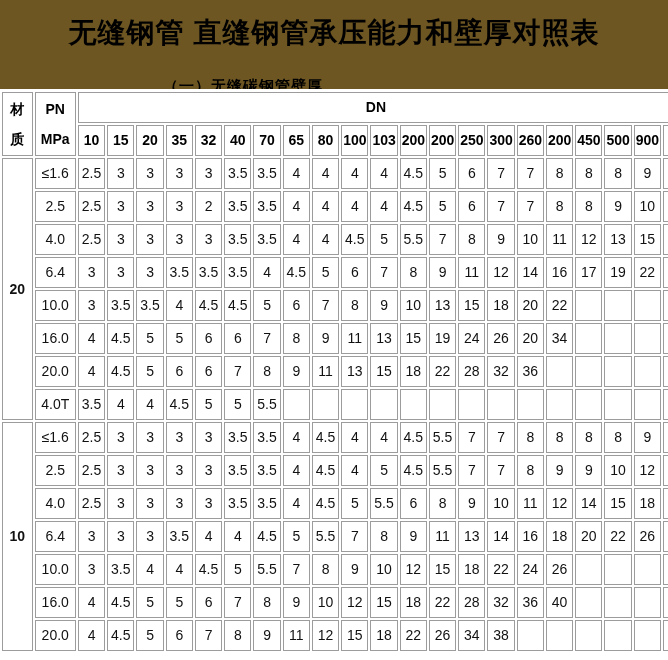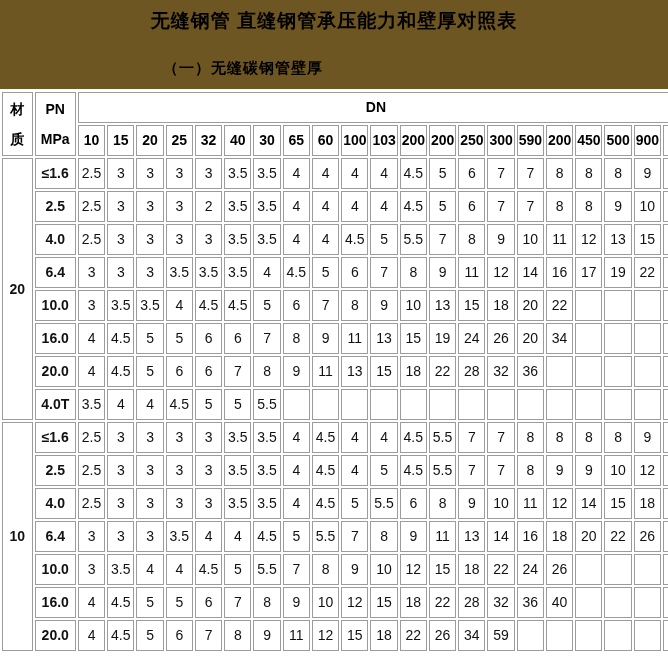--- a/index.html
+++ b/index.html
@@ -11,24 +11,24 @@
   .page { width: 668px; height: 660px; overflow: hidden; position: relative; }
 
   
   .banner {
     height: 89px;
     background: #6e5623;
     color: #000000;
     overflow: hidden;
   }
   .banner h1 {
-    margin: 8px;
+    margin: 14px;
     padding-top: 0;
     text-align: center;
-    font-size: 19px;
+    font-size: 28px;
     font-weight: bold;
     letter-spacing: 1px;
   }
   .banner .subtitle {
     margin-top: 25px;
     padding-left: 163px;
     font-size: 15px;
     font-weight: bold;
     letter-spacing: 1px;
   }
@@ -54,21 +54,21 @@
     overflow: hidden;
     white-space: nowrap;
   }
   table.grid th { font-weight: bold; color: #000000; }
   col.c-mat { width: 28px; }
   col.c-pn  { width: 38px; }
   col.c-dn  { width: 25px; }
   col.c-cut { width: 10px; }
   .two-line div { height: 30px; line-height: 30px; }
   th.corner, th.pnhdr { height: 62px; }
-  td.pn-cell { font-weight: bold; font-size: 14px; }
+  td.pn-cell { font-weight: normal; font-size: 14px; }
   td.mat-cell { font-weight: bold; font-size: 15px; }
   th.dn-span { height: 30px; line-height: 30px; font-size: 15px; }
   th.size-h { font-size: 15px; }
 </style>
 </head>
 <body>
 
 <div class="page">
 
   <header class="banner" style="background: rgb(110, 86, 35);">
@@ -92,33 +92,33 @@
         <th rowspan="2" class="pnhdr two-line">
           <div>PN</div>
           <div>MPa</div>
         </th>
         <th colspan="21" class="dn-span">DN</th>
       </tr>
       <tr id="size-row">
           <th class="size-h">10</th>
           <th class="size-h">15</th>
           <th class="size-h">20</th>
-          <th class="size-h">25</th>
+          <th class="size-h">35</th>
           <th class="size-h">32</th>
           <th class="size-h">40</th>
-          <th class="size-h">30</th>
+          <th class="size-h">70</th>
           <th class="size-h">65</th>
-          <th class="size-h">60</th>
+          <th class="size-h">80</th>
           <th class="size-h">100</th>
           <th class="size-h">103</th>
           <th class="size-h">200</th>
           <th class="size-h">200</th>
           <th class="size-h">250</th>
           <th class="size-h">300</th>
-          <th class="size-h">590</th>
+          <th class="size-h">260</th>
           <th class="size-h">200</th>
           <th class="size-h">450</th>
           <th class="size-h">500</th>
           <th class="size-h">900</th>
           <th></th>
         </tr>
     </thead>
     <tbody id="table-body">
         <tr>
           <td class="mat-cell" rowspan="8">20</td>
@@ -467,21 +467,21 @@
           <td>7</td>
           <td>8</td>
           <td>9</td>
           <td>11</td>
           <td>12</td>
           <td>15</td>
           <td>18</td>
           <td>22</td>
           <td>26</td>
           <td>34</td>
-          <td>59</td>
+          <td>38</td>
           <td></td>
           <td></td>
           <td></td>
           <td></td>
           <td></td>
           <td></td>
         </tr>
       </tbody>
   </table>
 

